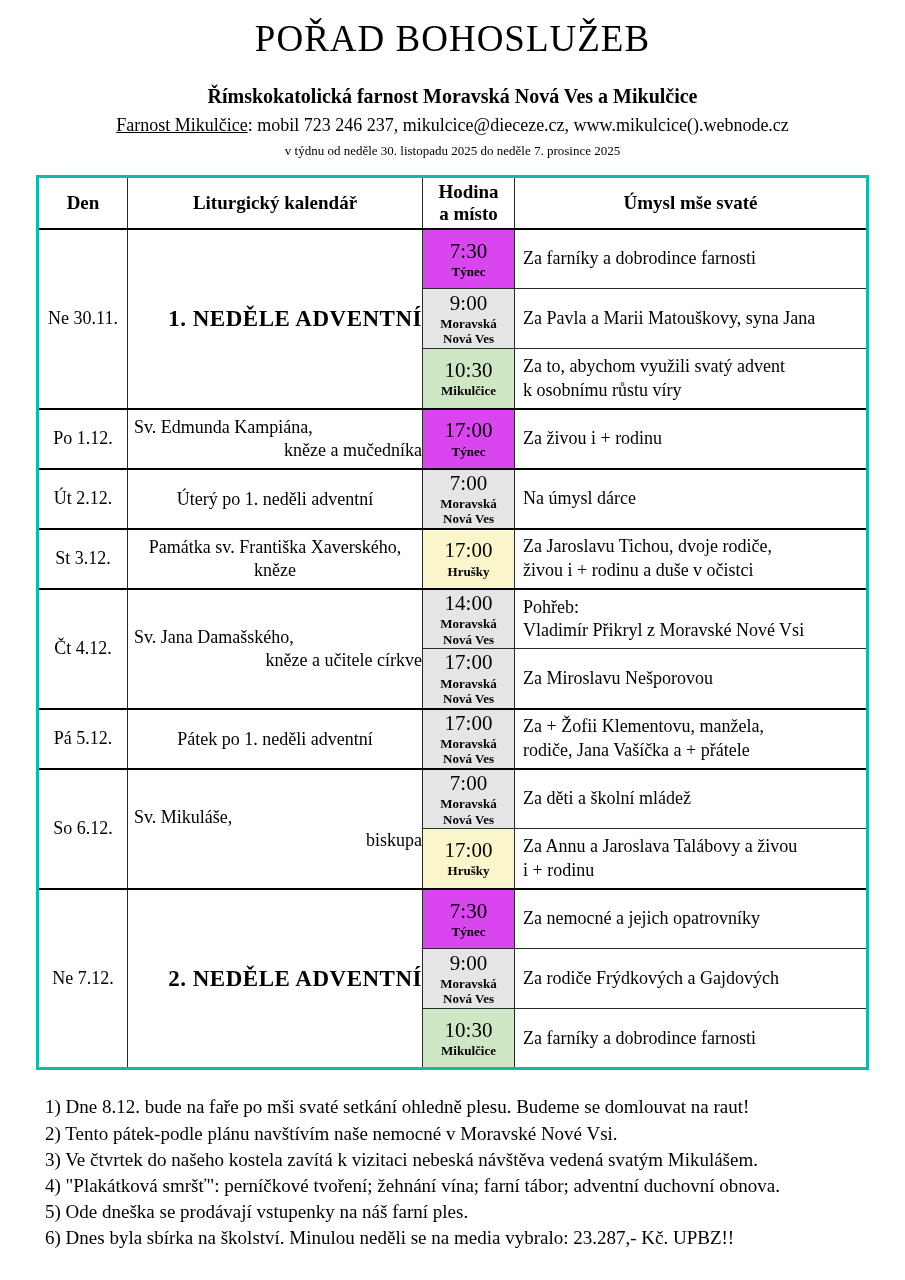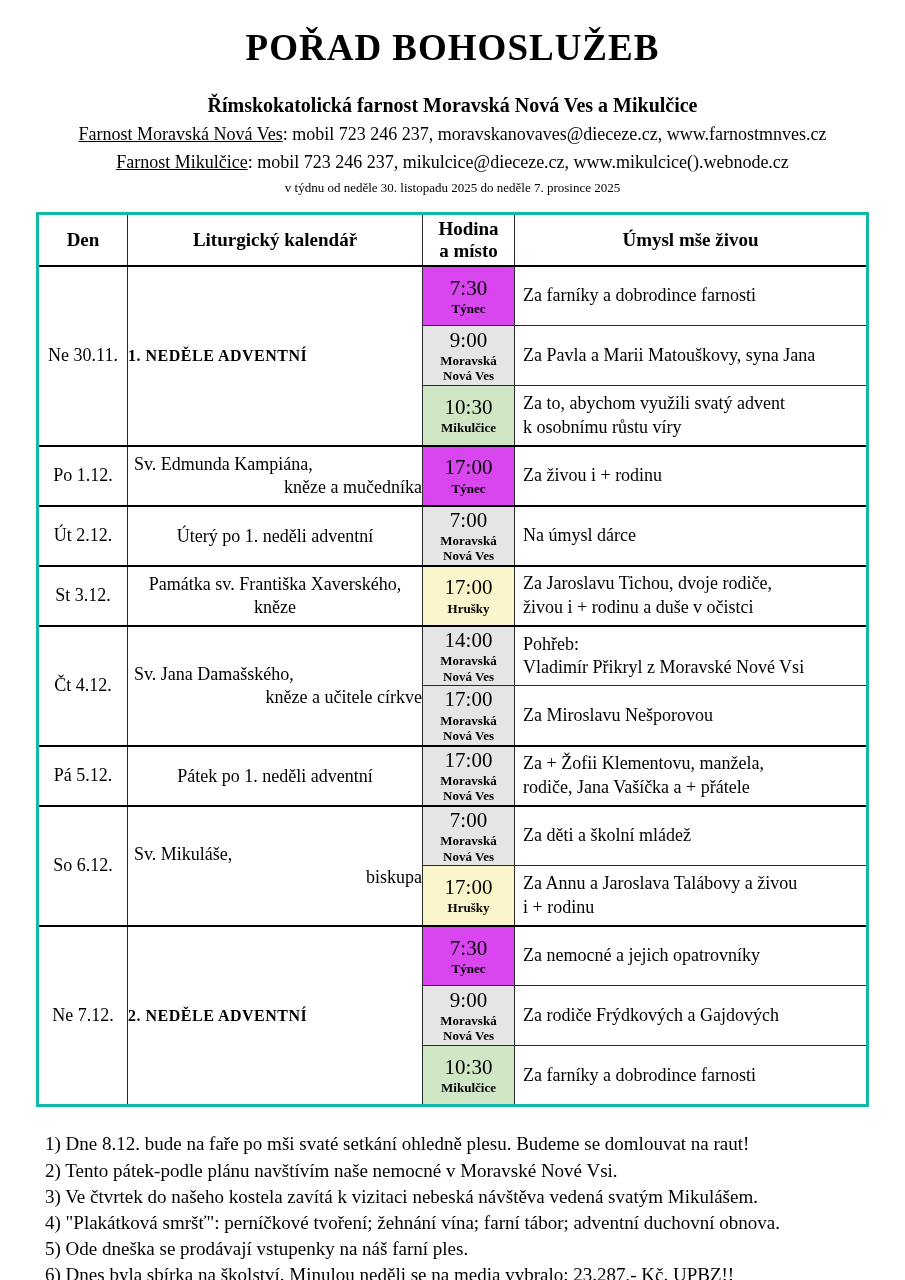--- a/index.html
+++ b/index.html
@@ -3,21 +3,21 @@
 <meta charset="utf-8">
 <style>
   html,body{margin:0;padding:0;background:#fff;}
   .page{
     width:905px;height:1280px;background:#ffffff;color:#000;
     font-family:"Liberation Serif","DejaVu Serif",serif;
     position:relative;overflow:hidden;
   }
   
   .hdr{text-align:center;padding-top:20px;}
-  .title{font-size:37px;font-weight:bold;letter-spacing:1px;line-height:1.05;margin:9px;}
+  .title{font-size:37px;font-weight:normal;letter-spacing:1px;line-height:1.05;margin:0;}
   .subtitle{font-size:20px;font-weight:bold;margin-top:26px;}
   .contact{font-size:18px;margin-top:7px;}
   .contact .u{text-decoration:underline;}
   .week{font-size:13px;margin-top:7px;}
   
   table.sched{
     border-collapse:collapse;table-layout:fixed;
     width:830px;margin:16px auto 0;
     border:3px solid #14b8a6;
   }
@@ -28,60 +28,59 @@
   }
   .sched tbody tr{height:60px;}
   .sched tbody tr.gs td{border-top:2px solid #000;}
   col.c-day{width:90px;} col.c-cal{width:295px;} col.c-time{width:92px;} col.c-int{width:353px;}
   td.day{text-align:center;font-size:18px;}
   td.cal{font-size:18px;}
   td.cal .l1,td.cal .l2{line-height:1.25;}
   td.cal.center .l1,td.cal.center .l2{text-align:center;}
   td.cal.stagger .l1{text-align:left;padding-left:6px;}
   td.cal.stagger .l2{text-align:right;}
-  td.cal.sunday{font-size:16px;font-weight:bold;text-align:left;letter-spacing:0.5px;}
+  td.cal.sunday{font-size:23px;font-weight:bold;text-align:right;letter-spacing:0.5px;}
   td.time{text-align:center;}
   td.time .t{font-size:21px;line-height:1.2;}
   td.time .p{font-size:13px;font-weight:bold;line-height:1.2;white-space:pre-line;padding:0 3px;}
   td.int{font-size:18px;text-align:left;padding:2px 4px 2px 8px;white-space:pre-line;line-height:1.3;}
   .bg-tynec{background:#d946ef;}
   .bg-mnv{background:#e5e5e5;}
   .bg-mikulcice{background:#d0e7c5;}
   .bg-hrusky{background:#fbf5cb;}
   
   .notes{margin:24px 0 0 45px;width:830px;}
   .note{font-size:19px;line-height:1.38;}
 </style>
 </head>
 <body>
 
 <div class="page">
 
   <div class="hdr">
     <div class="title">POŘAD BOHOSLUŽEB</div>
     <div class="subtitle">Římskokatolická farnost Moravská Nová Ves a Mikulčice</div>
-    <div class="contact"><span class="u">Farnost Moravská Nová Ves</span><span>: mobil 723 246 237, moravskanovaves@dieceze.cz, www.farnostmnves.cz</span></div>
     <div class="contact"><span class="u">Farnost Mikulčice</span><span>: mobil 723 246 237, mikulcice@dieceze.cz, www.mikulcice().webnode.cz</span></div>
     <div class="week">v týdnu od neděle 30. listopadu 2025 do neděle 7. prosince 2025</div>
   </div>
 
   <table class="sched">
     <colgroup>
         <col class="c-day">
         <col class="c-cal">
         <col class="c-time">
         <col class="c-int">
       </colgroup>
     <thead>
       <tr>
         <th>Den</th>
         <th>Liturgický kalendář</th>
         <th>Hodina
 a místo</th>
-        <th>Úmysl mše živou</th>
+        <th>Úmysl mše svaté</th>
       </tr>
     </thead>
     <tbody>
 
       <tr class="gs">
         <td class="day" rowspan="3">Ne 30.11.</td>
         <td class="cal sunday" rowspan="3">1. NEDĚLE ADVENTNÍ</td>
         <td class="time bg-tynec">
           <div class="t">7:30</div>
           <div class="p">Týnec</div>

